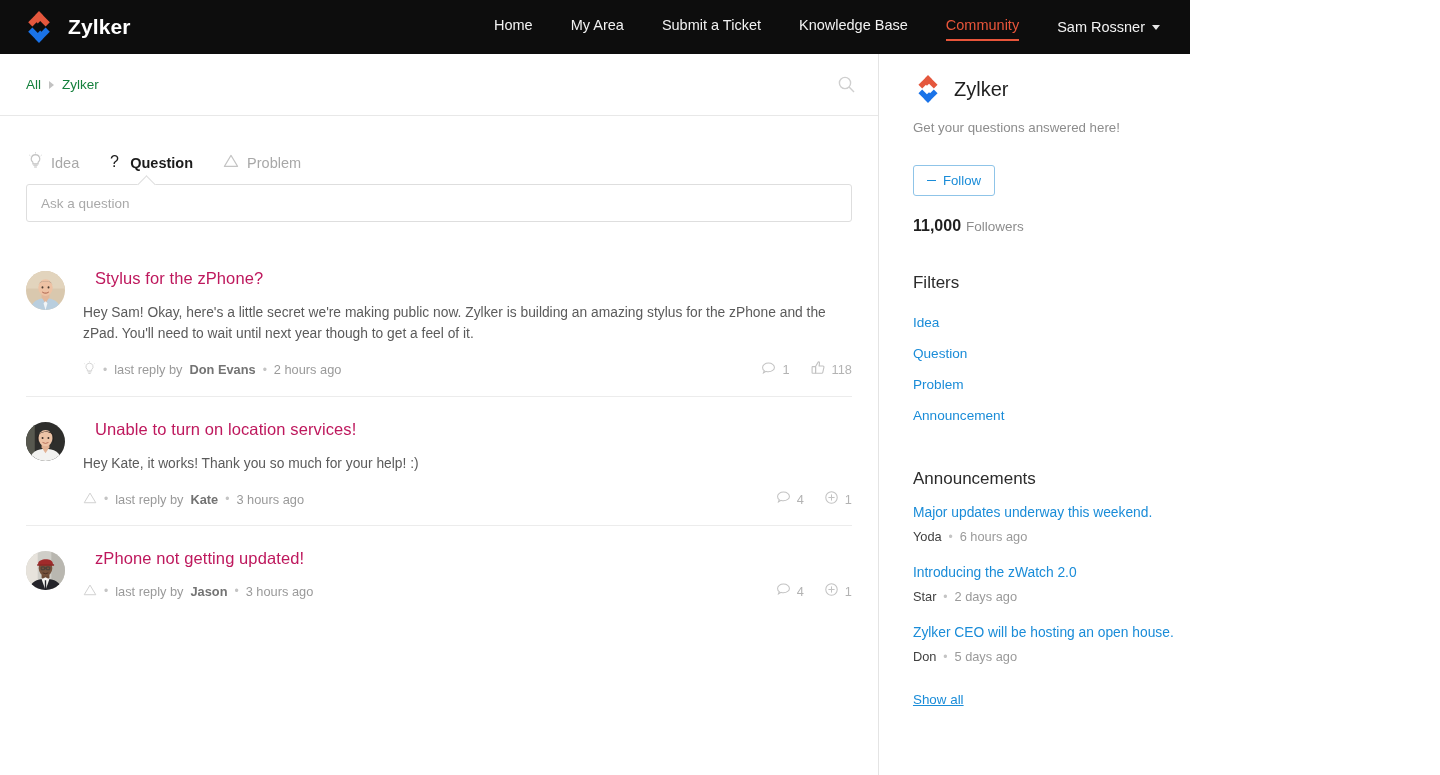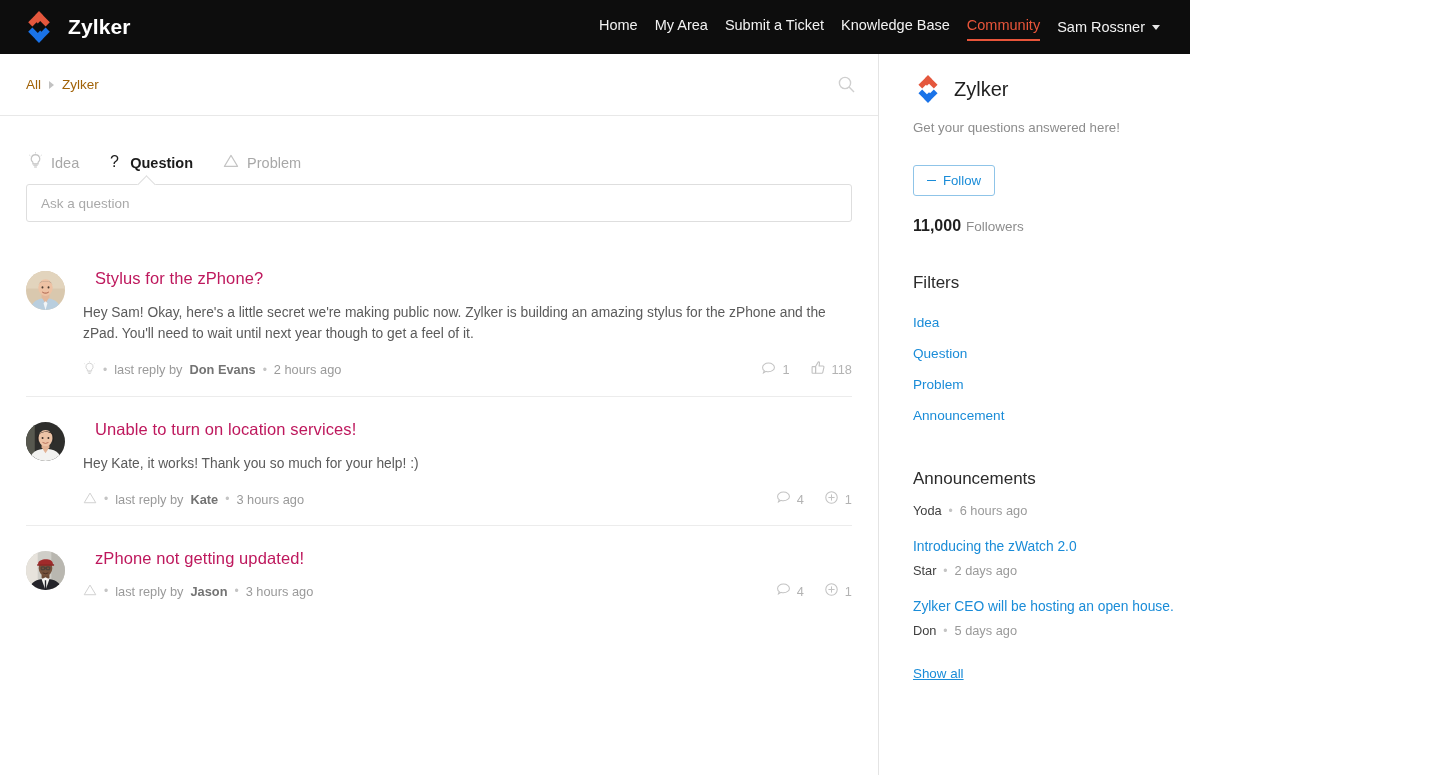--- a/index.html
+++ b/index.html
@@ -14,21 +14,21 @@
   .page { width: 1190px; height: 775px; position: relative; overflow: hidden; background:#fff; }
 
   
   .topnav {
     height: 54px; background: #0d0d0d; display: flex; align-items: center;
     padding: 0 22px 0 22px; position: relative;
   }
   .brand { display: flex; align-items: center; gap: 12px; }
   .brand-logo { width: 34px; height: 34px; display:block; }
   .brand-name { color: #ffffff; font-size: 21px; font-weight: 700; letter-spacing: .1px; }
-  .nav-links { margin-left: auto; display: flex; align-items: center; gap: 17px; padding-right: 8px; }
+  .nav-links { margin-left: auto; display: flex; align-items: center; gap: 38px; padding-right: 8px; }
   .nav-link {
     color: #f2f2f2; font-size: 14.5px; text-decoration: none; position: relative;
     padding-bottom: 4px; white-space: nowrap; cursor: pointer;
   }
   .nav-link.active { color: #e8553a; }
   .nav-link.active::after {
     content: ""; position: absolute; left: 0; right: 0; bottom: -4px; height: 2px; background: #e8553a;
   }
   .nav-user { color: #f2f2f2; font-size: 14.5px; display: flex; align-items: center; gap: 7px; cursor: pointer; }
   .caret-down {
@@ -39,21 +39,21 @@
   
   .body-wrap { display: flex; height: 721px; }
   .main-col { width: 1068px; position: relative; background: #fff; }
   .side-col { width: 372px; border-left: 1px solid #e4e4e4; background: #fff; padding: 0 0 0 34px; }
 
   
   .crumbbar {
     height: 62px; border-bottom: 1px solid #e8e8e8; display: flex; align-items: center;
     padding: 0 22px 0 26px;
   }
-  .crumb { color: #a16207; font-size: 13.5px; text-decoration: none; cursor: pointer; }
+  .crumb { color: #15803d; font-size: 13.5px; text-decoration: none; cursor: pointer; }
   .crumb-sep {
     display:inline-block; margin: 0 8px; width:0; height:0;
     border-top: 4px solid transparent; border-bottom: 4px solid transparent; border-left: 5px solid #c2c2c2;
     vertical-align: middle;
   }
   .crumb-search { margin-left: auto; cursor: pointer; display:flex; align-items:center; }
 
   
   .tabs { display: flex; align-items: center; gap: 30px; padding: 36px 0 0 28px; }
   .tab { display: flex; align-items: center; gap: 8px; cursor: pointer; position: relative; padding-bottom: 10px; }
@@ -410,20 +410,21 @@
       <div class="filter-list">
         <a class="filter-item" href="#">Idea</a>
         <a class="filter-item" href="#">Question</a>
         <a class="filter-item" href="#">Problem</a>
         <a class="filter-item" href="#">Announcement</a>
       </div>
 
       <div class="side-sec-title">Announcements</div>
       <div class="ann-list">
         <div class="ann-item">
+          <a class="ann-title" href="#">Major updates underway this weekend.</a>
           <div class="ann-meta">
             <span class="ann-author">Yoda</span>
             <span class="meta-dot">&nbsp;•&nbsp;</span>
             <span>6 hours ago</span>
           </div>
         </div>
         <div class="ann-item">
           <a class="ann-title" href="#">Introducing the zWatch 2.0</a>
           <div class="ann-meta">
             <span class="ann-author">Star</span>

